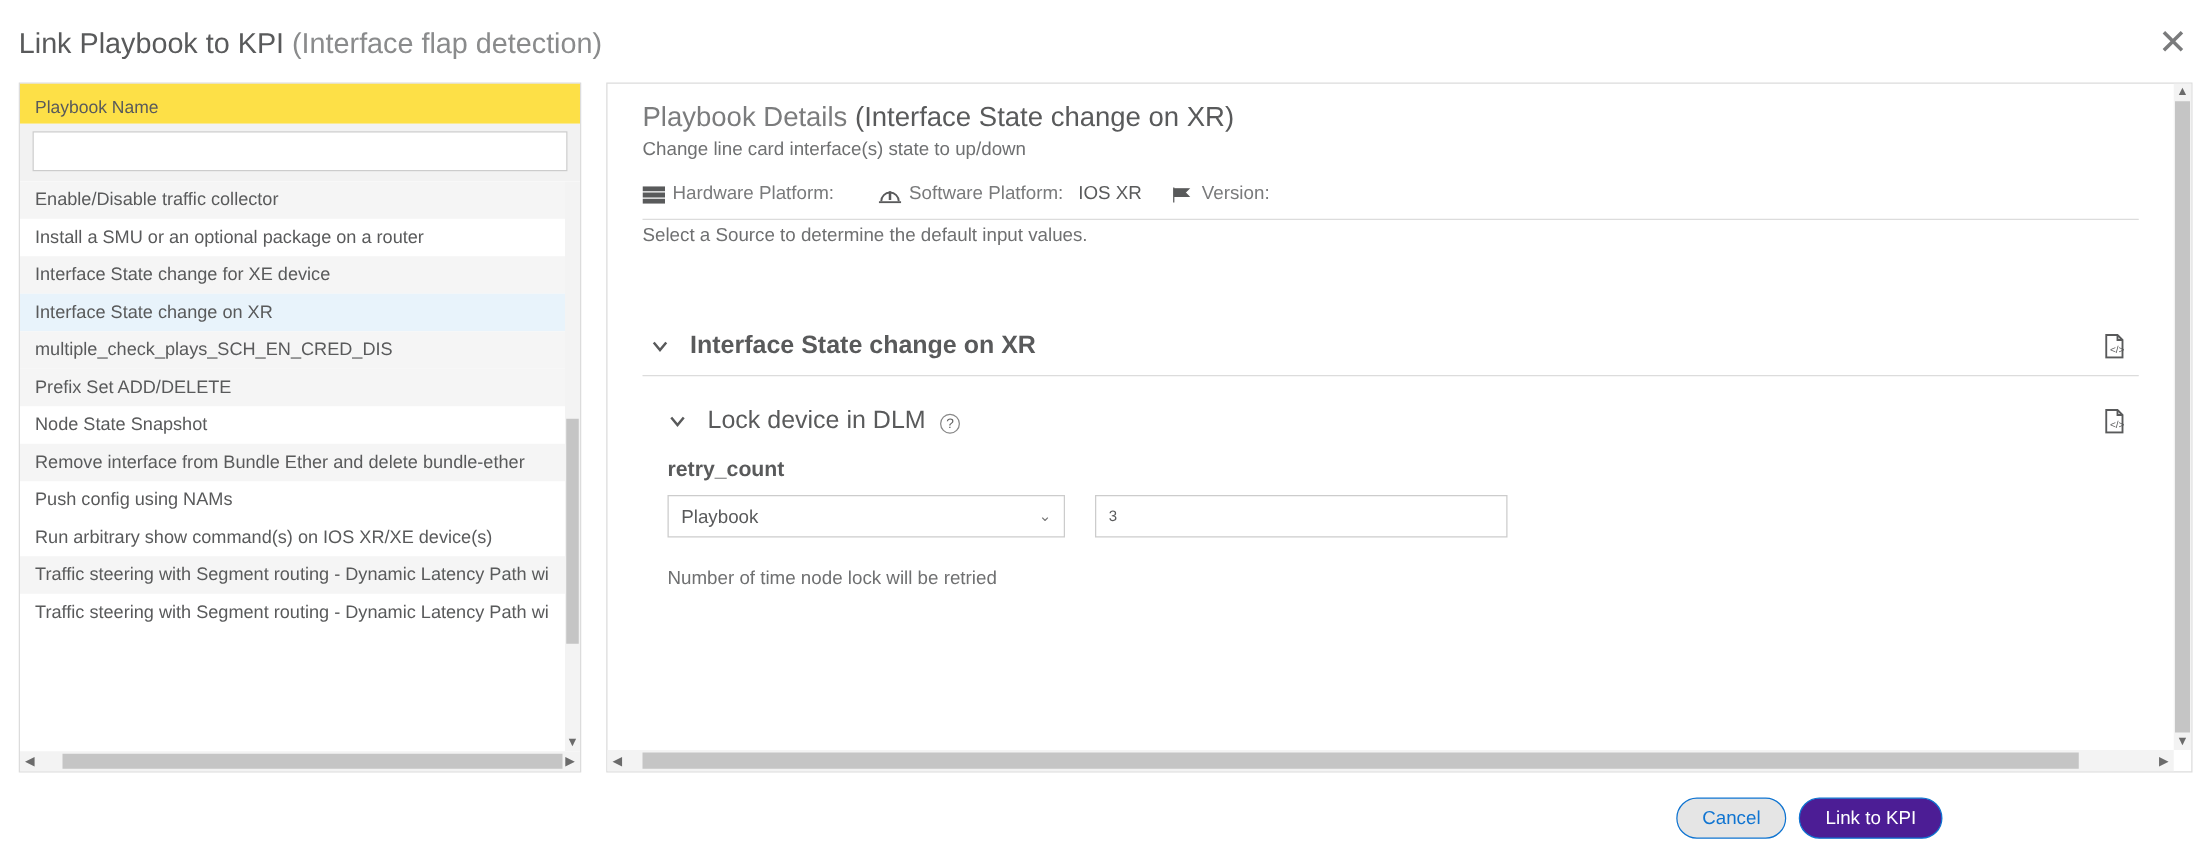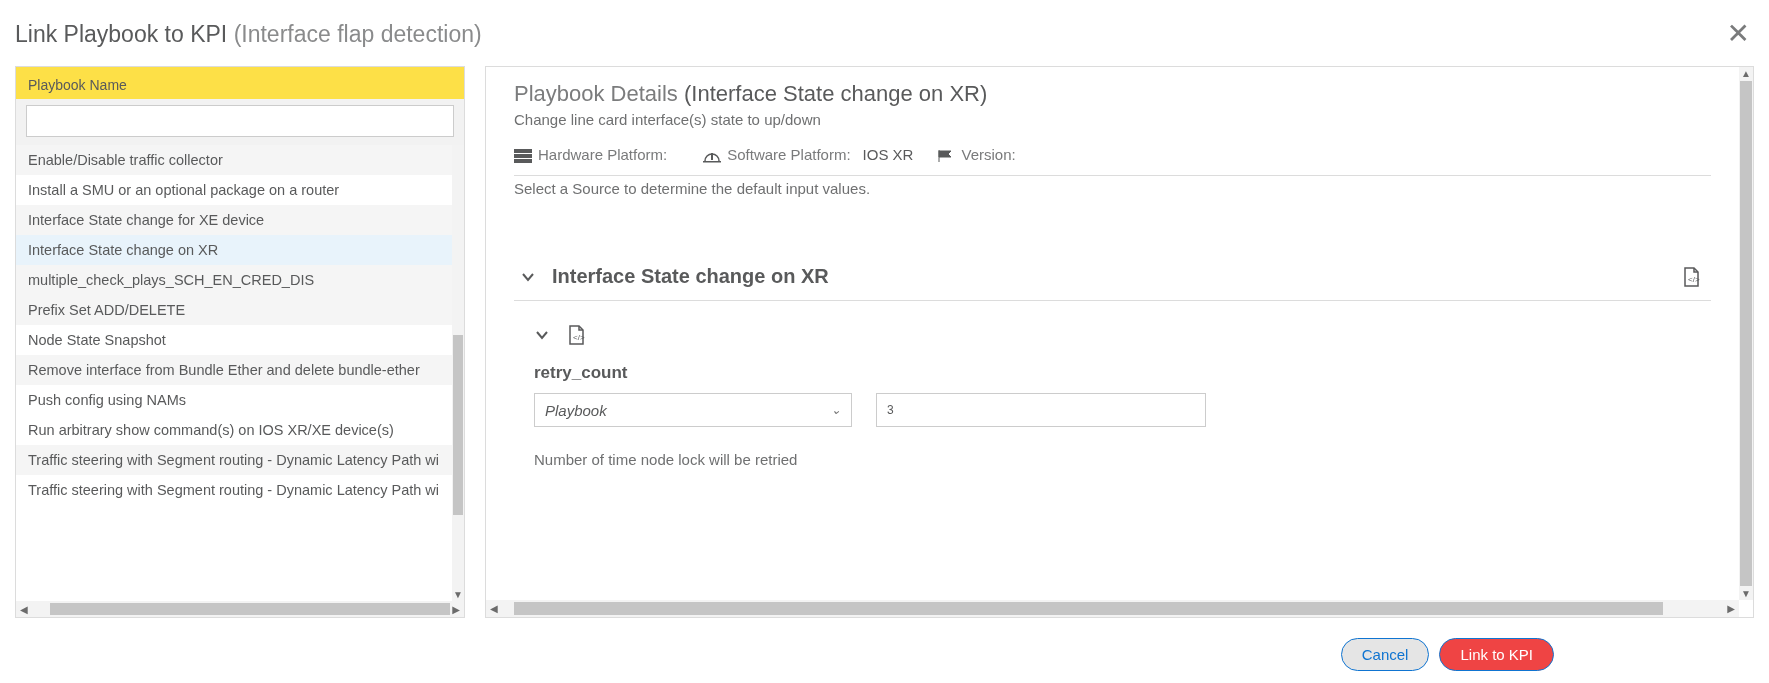--- a/index.html
+++ b/index.html
@@ -248,21 +248,20 @@
   width: 318px;
   height: 34px;
   border: 1px solid #ccc;
   display: flex;
   align-items: center;
   padding: 0 10px;
   font-size: 15px;
   color: #595a5b;
   justify-content: space-between;
   cursor: pointer;
-  font-style: italic;
 }
 .select-box .chev { font-size: 12px; color: #777; }
 .num-input {
   width: 330px;
   height: 34px;
   border: 1px solid #ccc;
   padding: 4px 10px;
   font-size: 12px;
   color: #595a5b;
 }
@@ -289,21 +288,21 @@
   padding: 20px 200px 12px 0;
 }
 .btn {
   padding: 7px 20px;
   border-radius: 18px;
   font-size: 15px;
   cursor: pointer;
   border: 1px solid #0f74d1;
 }
 .btn-cancel { background: #e5e5e5; color: #0f74d1; }
-.btn-primary { background: #ef4444; color: #fff; }
+.btn-primary { background: #4c1d95; color: #fff; }
 </style>
 </head>
 <body>
 
 <div class="dialog">
   <div class="dialog-header">
     <div class="dialog-title">
       <span>Link Playbook to KPI</span>
       <span class="subtitle">(Interface flap detection)</span>
     </div>
@@ -404,20 +403,24 @@
               </svg>
           </span>
         </div>
 
         <div class="acc sub">
           <span class="chevron" style="margin-left:20px;">
             <svg viewBox="0 0 14 14">
                 <path d="M2 4 L7 10 L12 4" fill="none" stroke="#595a5b" stroke-width="2"></path>
               </svg>
           </span>
+          <span class="acc-title">
+            <span>Lock device in DLM</span>
+            <span class="help-circle">?</span>
+          </span>
           <span class="doc-icon">
             <svg viewBox="0 0 20 20">
                 <path d="M4 1 L13 1 L17 5 L17 19 L4 19 Z" fill="none" stroke="#595a5b" stroke-width="1.5"></path>
                 <path d="M13 1 L13 5 L17 5" fill="none" stroke="#595a5b" stroke-width="1.5"></path>
                 <text x="7" y="15" font-size="8" fill="#595a5b">&lt;/&gt;</text>
               </svg>
           </span>
         </div>
 
         <div class="param-block">

